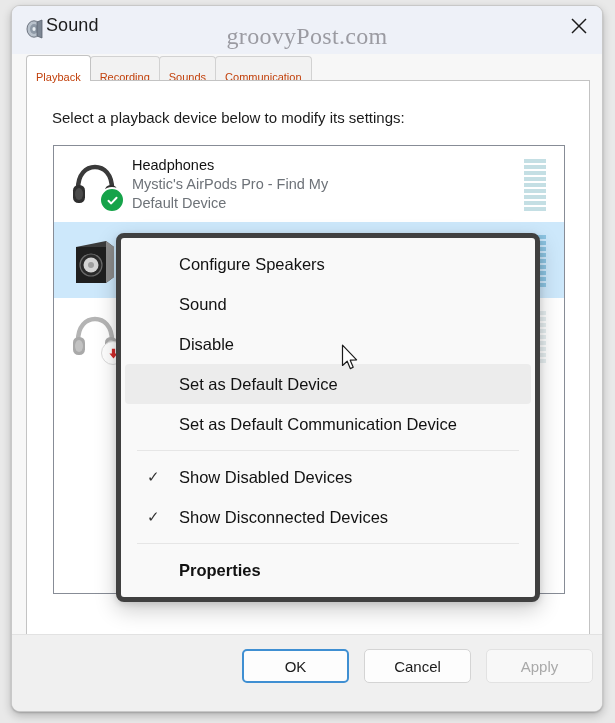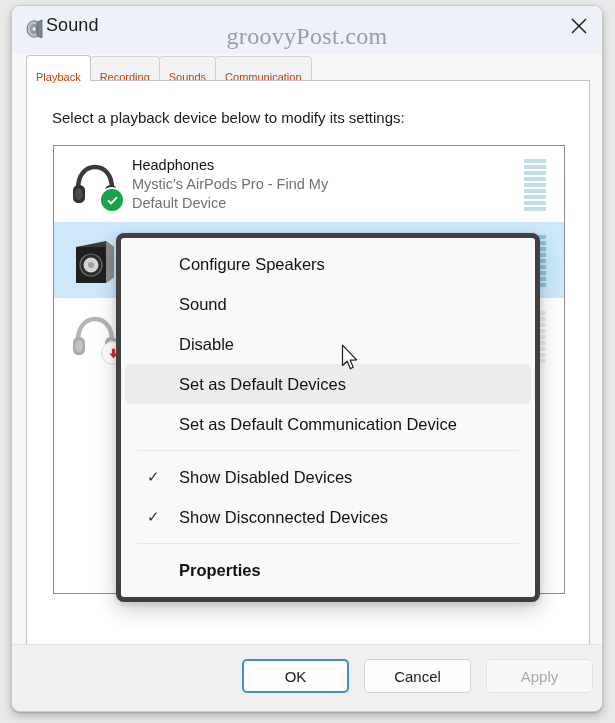--- a/index.html
+++ b/index.html
@@ -216,21 +216,21 @@
   }
   .splitbtn .lbl { flex:1; text-align:center; font-size:15px; color:#1b1b1b; }
   .splitbtn .sep { width:1px; height:20px; background:#555; }
   .splitbtn .arr { width:34px; text-align:center; font-size:11px; color:#1b1b1b; }
   #btn-properties-mid { position:absolute; left: 454px; top: 0; width: 110px; }
 
   
   .footer {
     position:absolute;
     left:0; bottom:0;
-    width:100%; height:67px;
+    width:100%; height:77px;
     background:#f0f0f0;
     border-top:1px solid #e2e2e2;
     box-sizing:border-box;
     padding-left:6px;
   }
   .footer .btn { position:absolute; top:14px; width:107px; }
   #btn-ok { left:230px; }
   #btn-cancel { left:352px; }
   #btn-apply { left:474px; }
 
@@ -432,21 +432,21 @@
       <button class="btn" id="btn-cancel">Cancel</button>
       <button class="btn disabled" id="btn-apply">Apply</button>
     </div>
 
   </div>
 
   <div class="ctxmenu">
     <div class="mi">Configure Speakers</div>
     <div class="mi">Sound</div>
     <div class="mi">Disable</div>
-    <div class="mi hl">Set as Default Devices</div>
+    <div class="mi hl">Set as Default Device</div>
     <div class="mi">Set as Default Communication Device</div>
     <div class="msep"></div>
     <div class="mi">
       <span class="chk">✓</span>
       <span>Show Disabled Devices</span>
     </div>
     <div class="mi">
       <span class="chk">✓</span>
       <span>Show Disconnected Devices</span>
     </div>

